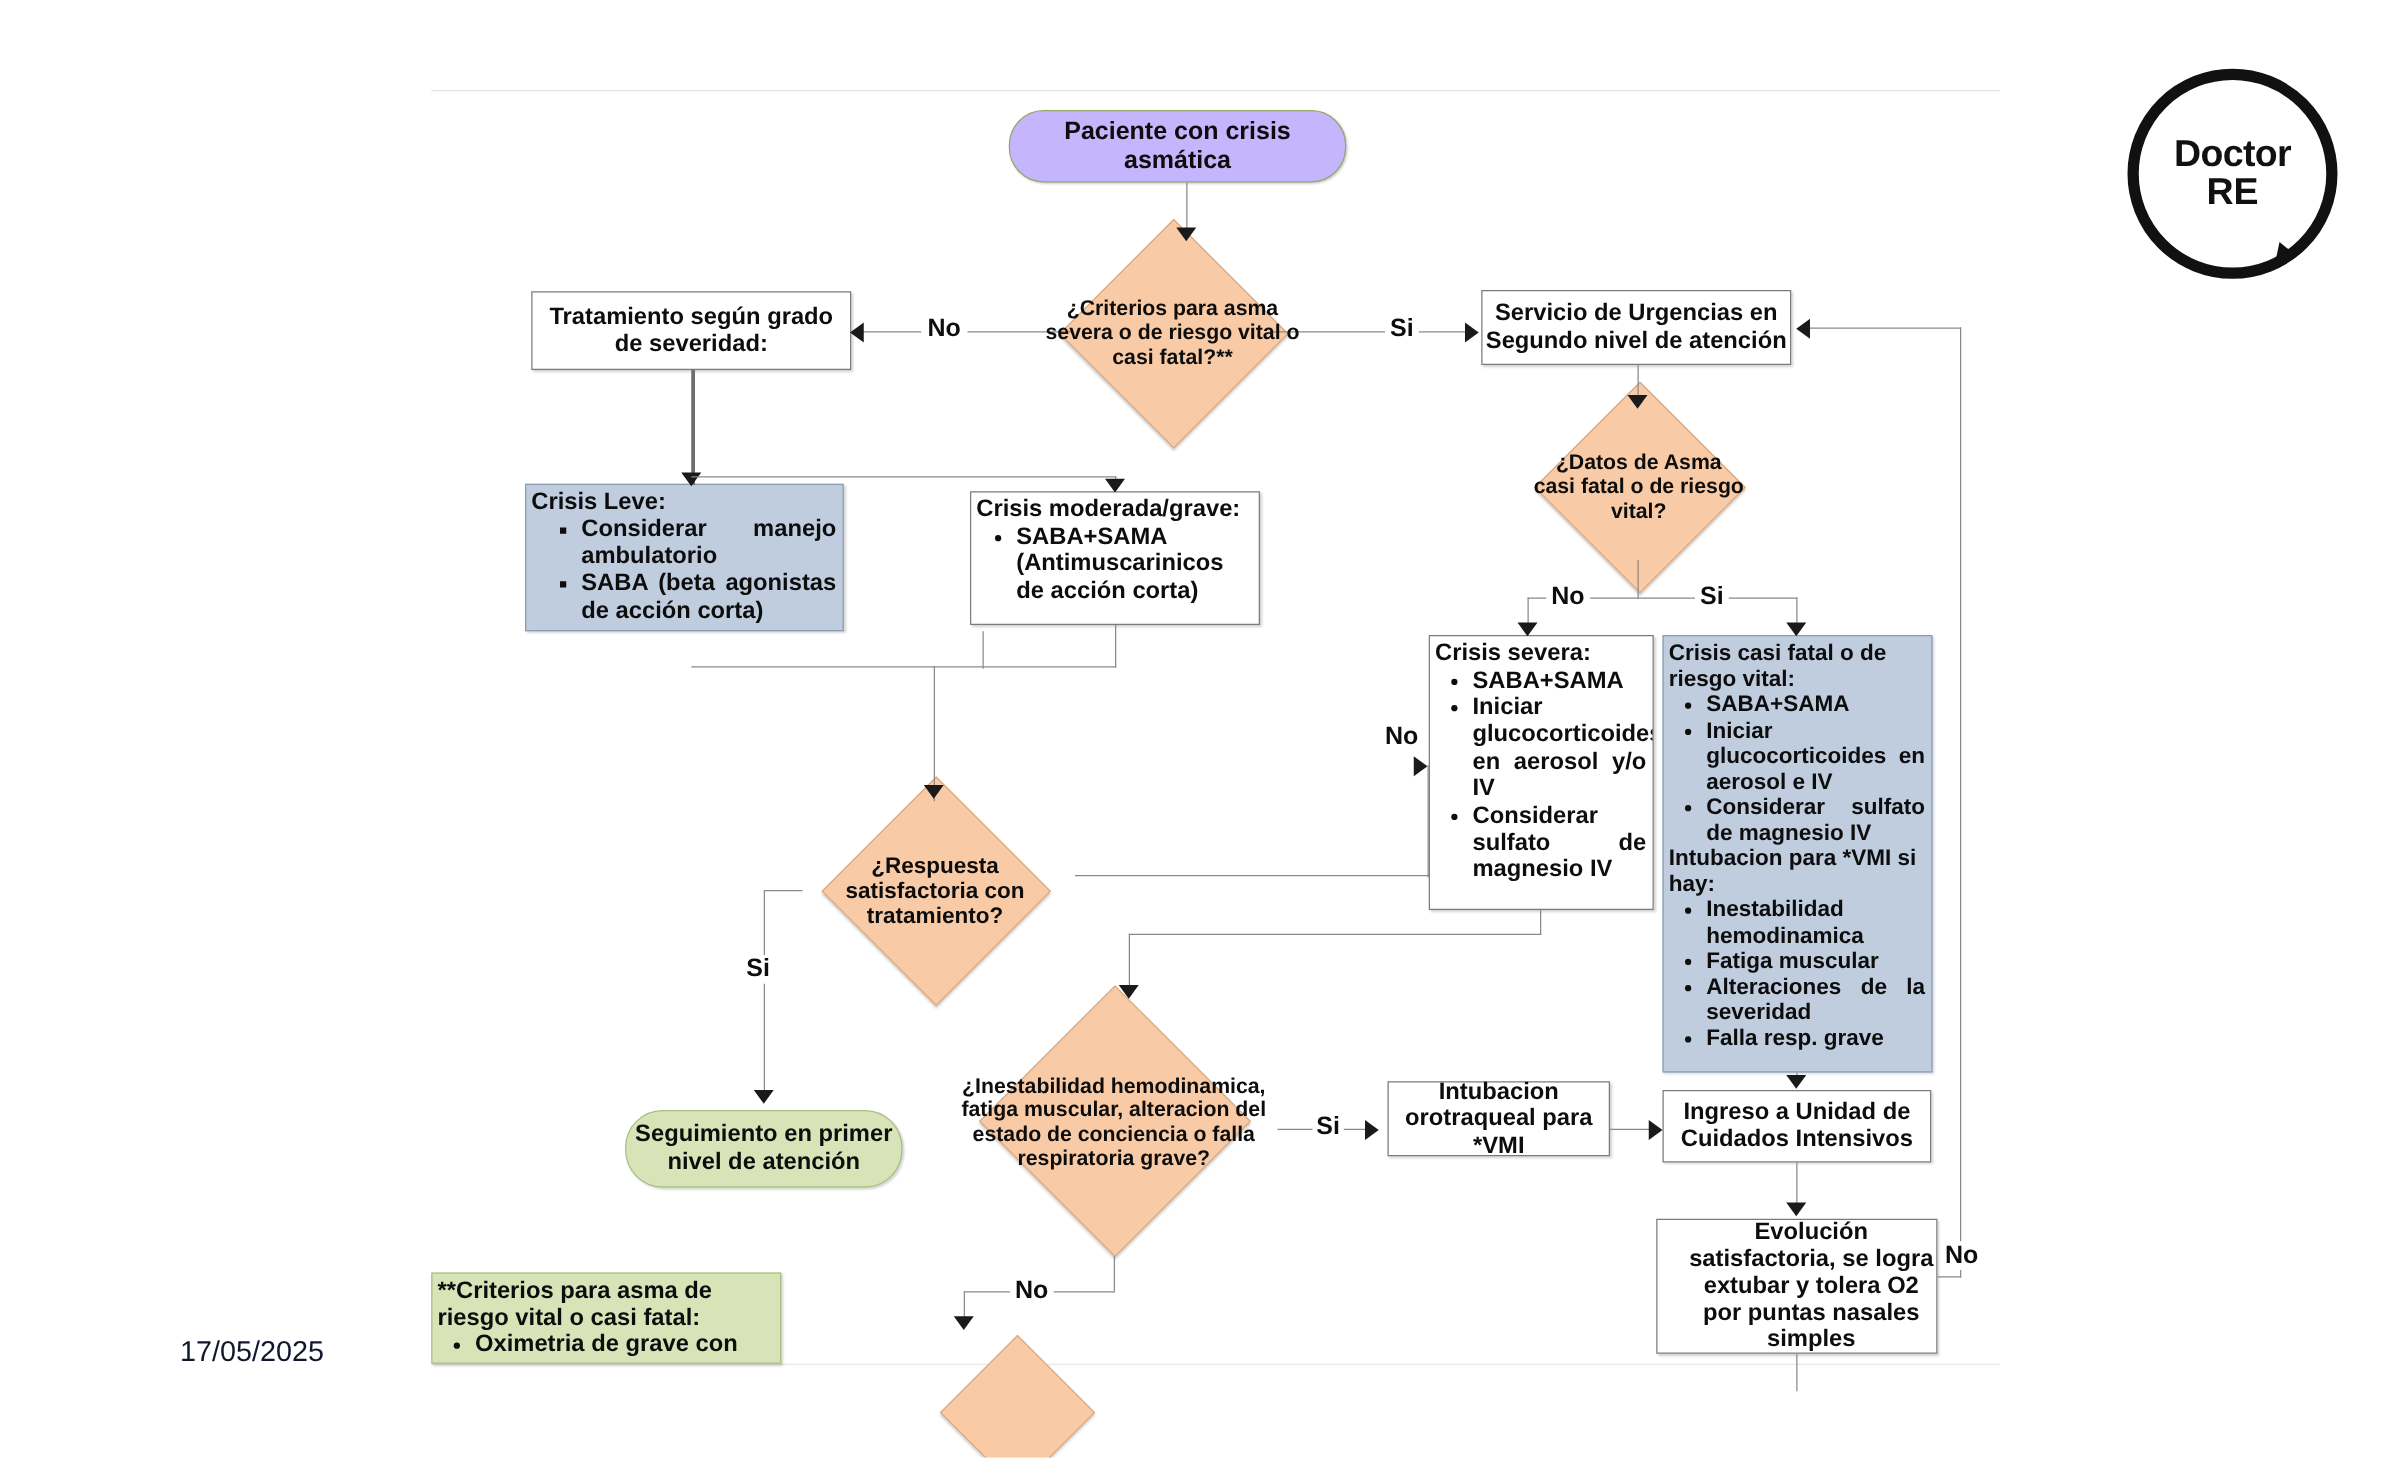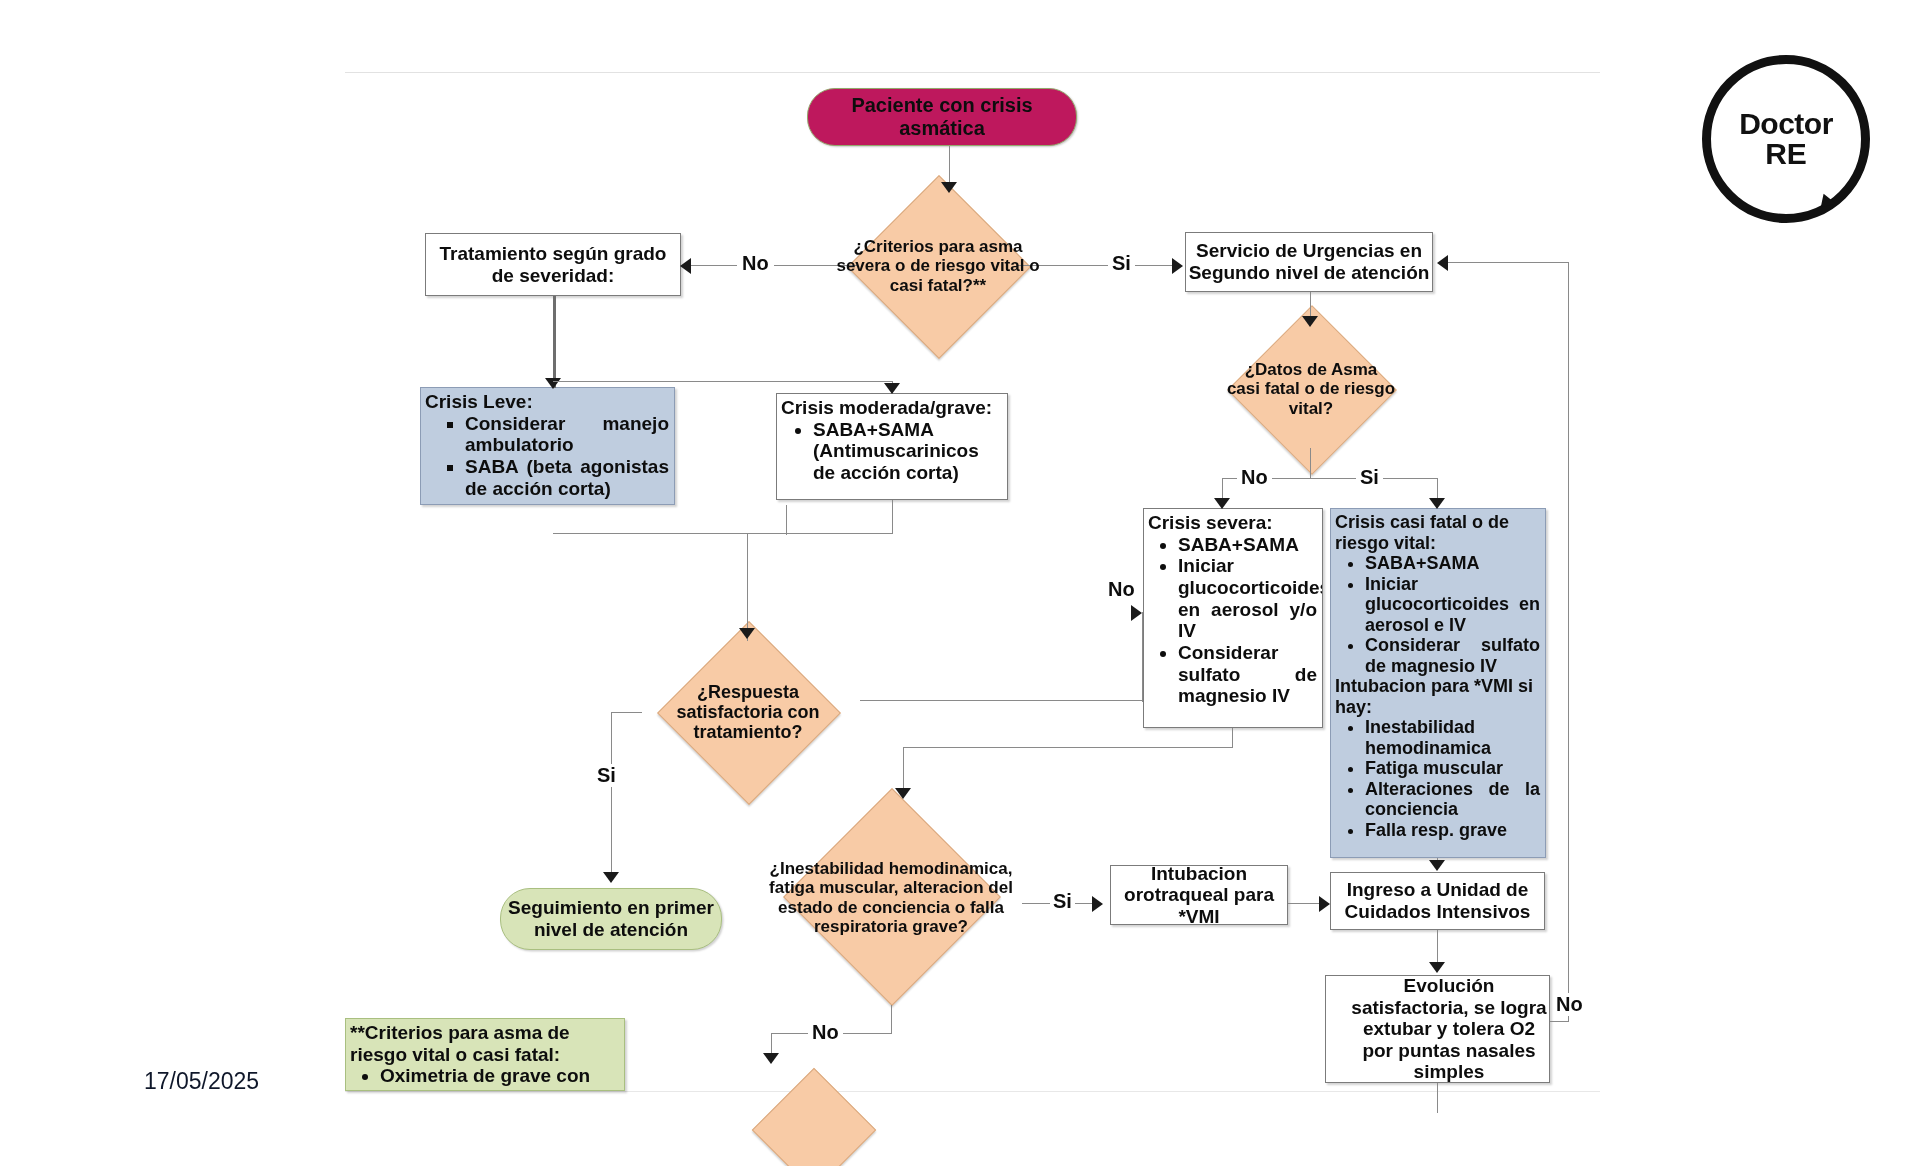--- a/index.html
+++ b/index.html
@@ -28,21 +28,21 @@
   
   .node {
     position: absolute;
     box-sizing: border-box;
     color: #0d0d0d;
     font-weight: bold;
     line-height: 1.14;
   }
   .term {
     border: 1.5px solid #93a86b;
-    background: #be185d;
+    background: #c4b5fd;
     border-radius: 28px;
     display: flex; align-items: center; justify-content: center;
     text-align: center;
     box-shadow: 1px 1px 2px rgba(0,0,0,.22);
   }
   .proc {
     border: 1.2px solid #7b7b7b;
     background: #ffffff;
     display: flex; align-items: center; justify-content: center;
     text-align: center;
@@ -221,21 +221,21 @@
     <span class="hd">Crisis casi fatal o de riesgo vital:</span>
     <ul class="disc" style="padding-left:30px;">
       <li>SABA+SAMA</li>
       <li>Iniciar glucocorticoides en aerosol e IV</li>
       <li>Considerar sulfato de magnesio IV</li>
     </ul>
     <span class="hd">Intubacion para *VMI si hay:</span>
     <ul class="disc" style="padding-left:30px;">
       <li>Inestabilidad hemodinamica</li>
       <li>Fatiga muscular</li>
-      <li>Alteraciones de la conciencia</li>
+      <li>Alteraciones de la severidad</li>
       <li>Falla resp. grave</li>
     </ul>
   </div>
 
   <div class="dec" style="left:636px; top:623px; width:224px; height:178px;">
     <div class="shape" style="width:128px;height:128px;left:48px;top:25px;"></div>
     <div class="txt" style="font-size:18px; padding:0 14px;">¿Respuesta satisfactoria con tratamiento?</div>
   </div>
 
   <div class="node term proc-green" style="left:500px; top:888px; width:222px; height:62px; font-size:19px; border-radius:30px;">

